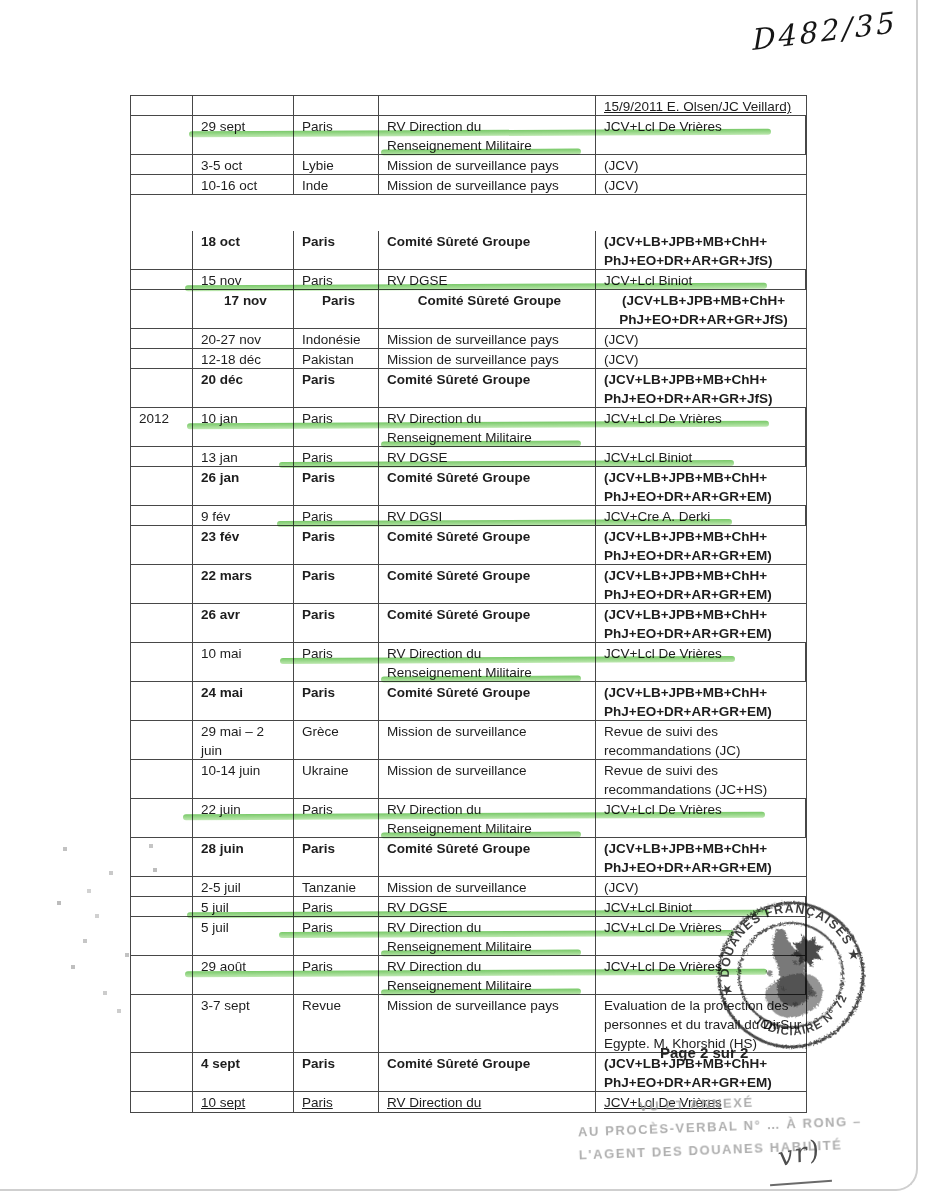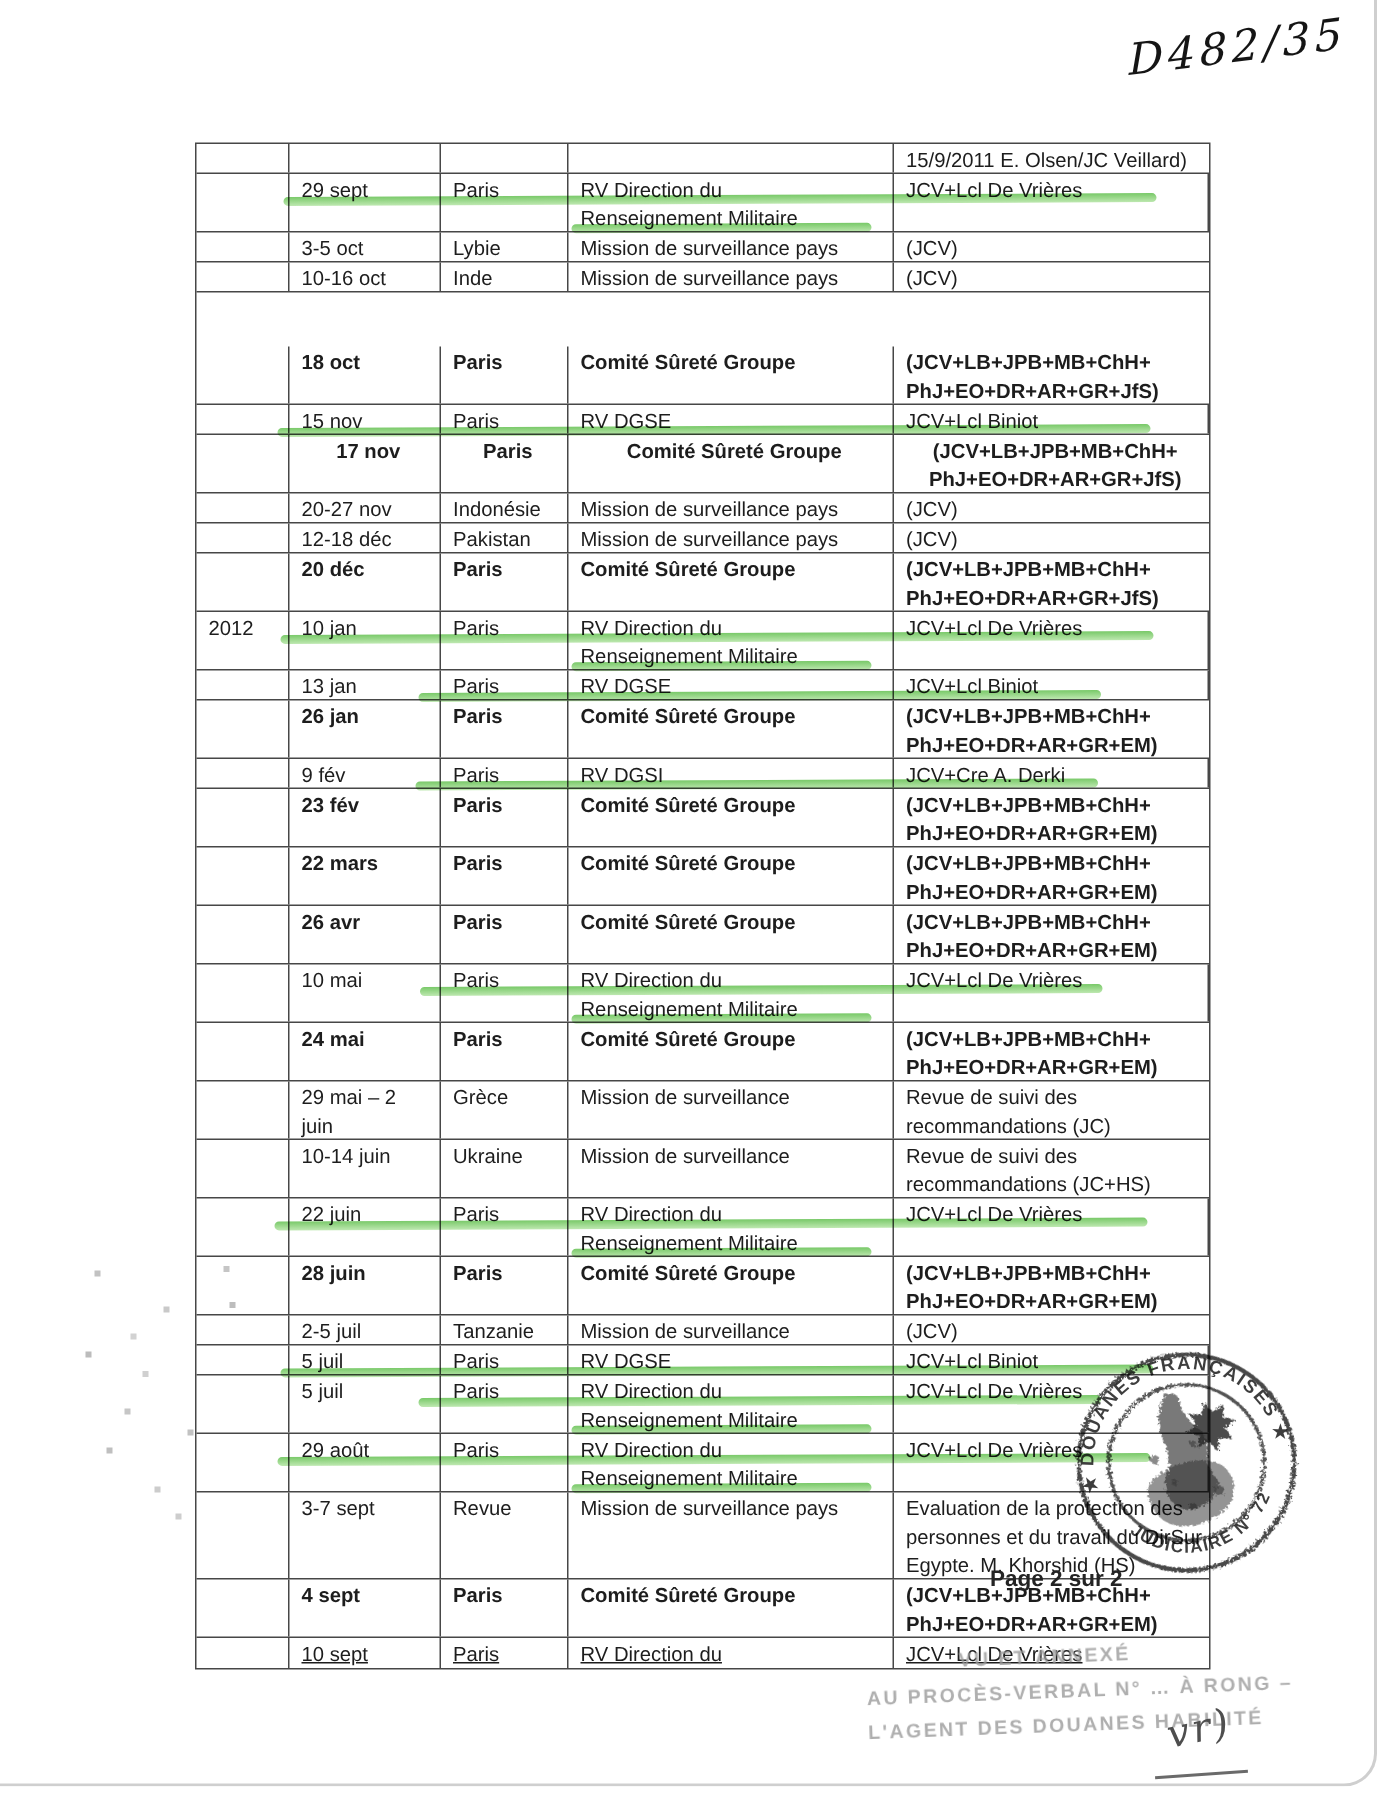--- a/index.html
+++ b/index.html
@@ -53,21 +53,21 @@
 <body>
 
 <div id="page">
 
   <div id="page-edge"></div>
   <div id="speckles"></div>
 
   <div id="hand-ref">D482/35</div>
 
   <div id="tbody">
-      <div class="row" style="height: 20px;">
+      <div class="row" style="height: 20px; text-decoration: underline;">
         <div class="cell c-year"></div>
         <div class="cell c-date"></div>
         <div class="cell c-place"></div>
         <div class="cell c-activity"></div>
         <div class="cell c-participants">
           <div class="ln">15/9/2011 E. Olsen/JC Veillard)</div>
         </div>
       </div>
       <div class="row" style="height: 39px;">
         <div class="cell c-year"></div>

